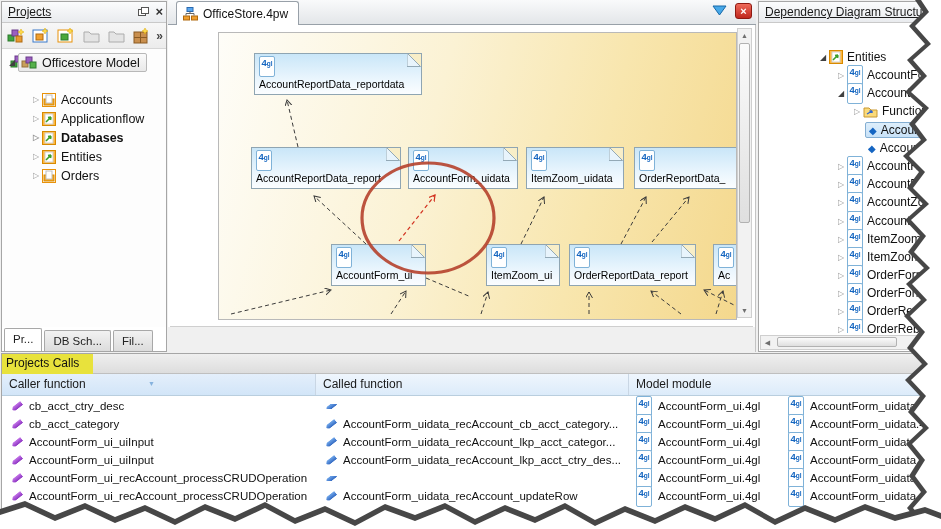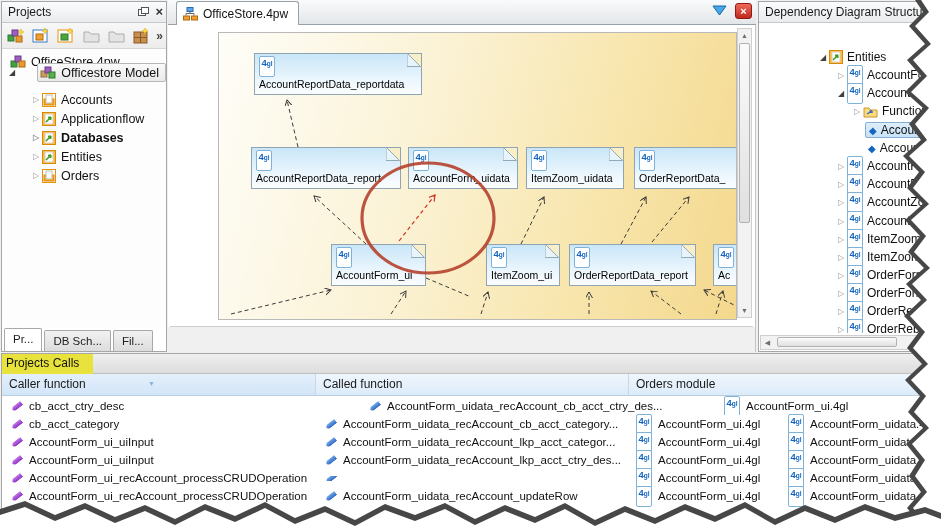--- a/index.html
+++ b/index.html
@@ -4,21 +4,21 @@
 <style>
   * { margin:0; padding:0; box-sizing:border-box; }
   html,body { background:#fff; }
   #app { position:relative; width:941px; height:529px; overflow:hidden;
          font-family:"Liberation Sans", sans-serif; font-size:12px; color:#111; background:#f0f0f0; }
 
   
   .panel { position:absolute; background:#fff; border:1px solid #a6a6a6; }
   .phead { position:absolute; left:0; top:0; right:0; height:21px;
            background:linear-gradient(#fbfcfd,#e9ebee); border-bottom:1px solid #c9c9c9;
-           line-height:20px; padding-left:6px; color:#1a1a1a; white-space:nowrap; overflow:hidden; }
+           line-height:20px; padding-left:6px; color:#1a1a1a; white-space:nowrap; overflow:hidden;text-decoration:underline; }
 
   
   .toolbar { position:absolute; left:0; top:21px; right:0; height:26px;
              background:linear-gradient(#f7f7f7,#ececec); border-bottom:1px solid #d6d6d6;
              display:flex; align-items:center; gap:5px; padding-left:4px; }
   .tbtn { width:22px; height:20px; display:flex; align-items:center; justify-content:center; border-radius:2px; }
   .tmore { margin-left:auto; margin-right:3px; font-weight:bold; color:#444; }
   .tmore::before{ content:"»"; }
   .hbtns { position:absolute; right:3px; top:3px; display:flex; gap:6px; align-items:center; }
   .hx { font-weight:bold; color:#333; font-size:13px; line-height:13px; }
@@ -165,21 +165,21 @@
     </div>
     <div class="ltree">
       <div class="lrow" style="top:3px;padding-left:8px;">
         <svg width="16" height="15">
             <rect x="1" y="7" width="6" height="6" fill="#3fa43f" stroke="#2c7a2c"></rect>
             <rect x="5" y="2" width="6" height="6" fill="#9a5fc0" stroke="#6a3a8a"></rect>
             <rect x="9" y="7" width="6" height="6" fill="#e89a30" stroke="#b06a10"></rect>
           </svg>
         <span class="lbl">OfficeStore.4pw</span>
       </div>
-      <div class="lrow" style="top:14px;padding-left:4px;justify-content:space-between;">
+      <div class="lrow" style="top:4px;padding-left:4px;">
         <span class="tw tw-e"></span>
         <span class="selwrap">
           <svg width="16" height="15">
               <rect x="1" y="6" width="6" height="6" fill="#c8a05a" stroke="#96713a"></rect>
               <rect x="5" y="2" width="6" height="6" fill="#9a5fc0" stroke="#6a3a8a"></rect>
               <rect x="9" y="7" width="6" height="6" fill="#55b04a" stroke="#2c7a2c"></rect>
             </svg>
           <span class="lbl">Officestore Model</span>
         </span>
       </div>
@@ -474,31 +474,30 @@
   <div class="panel" style="left:1px;top:353px;width:939px;height:176px;border-bottom:none;">
     <div class="fc-title">
       <span class="fc-hl">Projects Calls</span>
     </div>
     <div class="fc-head">
       <div class="hc hc1 w1">
         <span>Caller function</span>
         <span class="sortarr"></span>
       </div>
       <div class="hc w2"><span>Called function</span></div>
-      <div class="hc w4"><span>Orders module</span></div>
-    </div>
-
-    <div class="frow" style="top:43px;gap:44px;">
+      <div class="hc w4"><span>Model module</span></div>
+    </div>
+
+    <div class="frow" style="top:43px;">
       <div class="fcell w1">
           <span class="pen"></span>
           <span>cb_acct_ctry_desc</span>
         </div>
       <div class="fcell w2">
           <span class="pen blue"></span>
-          <span>AccountForm_uidata_recAccount_cb_acct_ctry_des...</span>
         </div>
       <div class="fcell w3">
           <span class="gl">4gl</span>
           <span>AccountForm_ui.4gl</span>
         </div>
       <div class="fcell w4">
           <span class="gl">4gl</span>
           <span>AccountForm_uidata.4gl</span>
         </div>
     </div>

